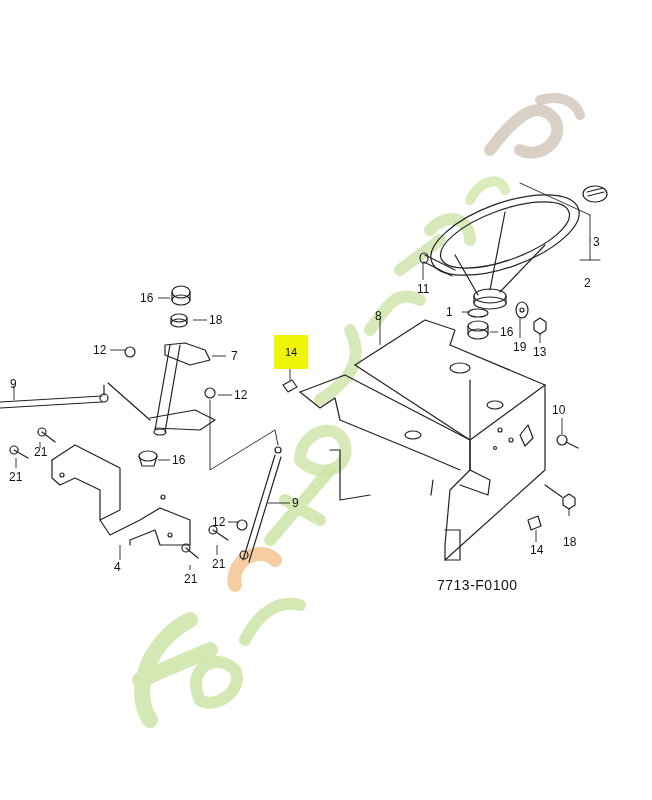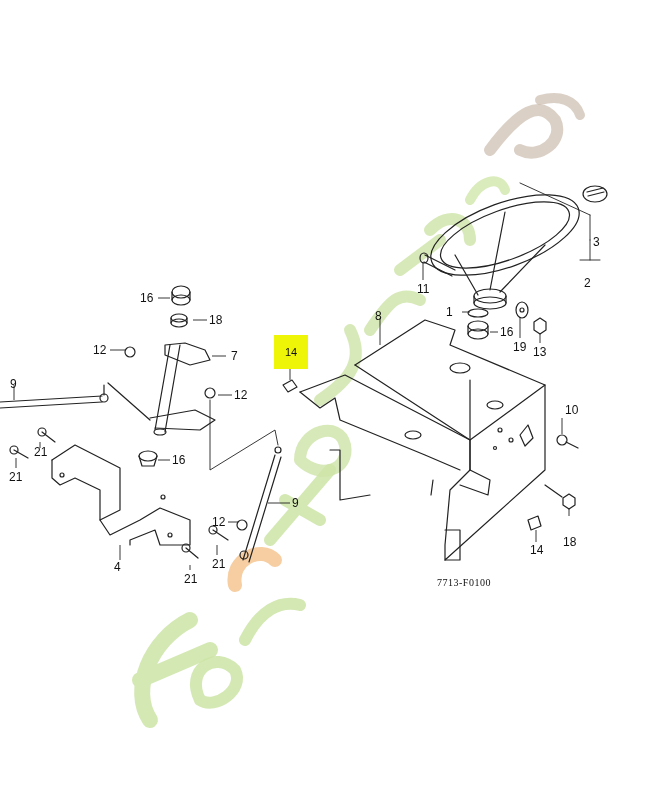--- a/index.html
+++ b/index.html
@@ -1,20 +1,20 @@
 <!DOCTYPE html>
 <html><head>
 <meta charset="utf-8">
 <style>
   html,body{margin:0;padding:0;background:#ffffff;}
   body{width:652px;height:800px;position:relative;overflow:hidden;font-family:"Liberation Sans",sans-serif;}
   #stage{position:absolute;left:0;top:0;width:652px;height:800px;}
   .lbl{position:absolute;font-size:12px;color:#111;line-height:12px;white-space:nowrap;}
   .hl{position:absolute;background:#eef507;font-size:11px;color:#111;display:flex;align-items:center;justify-content:center;}
-  .code{position:absolute;font-family:Liberation Serif, serif;font-size:10px;color:#111;letter-spacing:0.5px;text-align:right;}
+  .code{position:absolute;font-family:Liberation Sans, sans-serif;font-size:14px;color:#111;letter-spacing:0.5px;text-align:right;}
 </style>
 </head>
 <body>
 
 <div id="stage">
   <svg width="652" height="800" viewBox="0 0 652 800" xmlns="http://www.w3.org/2000/svg" style="position:absolute;left:0;top:0">
 
     <g fill="none" stroke-linecap="round">
       <path d="M150,720 C130,690 150,640 190,620 M140,680 L210,650" stroke="#cde4a6" stroke-width="16" opacity="0.85"></path>
       <path d="M200,700 C185,670 215,650 235,670 C245,690 215,710 200,700 Z" stroke="#cde4a6" stroke-width="12" opacity="0.85"></path>
@@ -163,21 +163,21 @@
   </svg>
 
   <div class="lbl" style="left:446px;top:306px">1</div>
   <div class="lbl" style="left:584px;top:277px">2</div>
   <div class="lbl" style="left:593px;top:236px">3</div>
   <div class="lbl" style="left:114px;top:561px">4</div>
   <div class="lbl" style="left:231px;top:350px">7</div>
   <div class="lbl" style="left:375px;top:310px">8</div>
   <div class="lbl" style="left:10px;top:378px">9</div>
   <div class="lbl" style="left:292px;top:497px">9</div>
-  <div class="lbl" style="left:565px;top:404px">10</div>
+  <div class="lbl" style="left:552px;top:404px">10</div>
   <div class="lbl" style="left:417px;top:283px">11</div>
   <div class="lbl" style="left:93px;top:344px">12</div>
   <div class="lbl" style="left:234px;top:389px">12</div>
   <div class="lbl" style="left:212px;top:516px">12</div>
   <div class="lbl" style="left:533px;top:346px">13</div>
   <div class="hl" style="left:274px;top:335px;width:34px;height:34px">14</div>
   <div class="lbl" style="left:530px;top:544px">14</div>
   <div class="lbl" style="left:140px;top:292px">16</div>
   <div class="lbl" style="left:172px;top:454px">16</div>
   <div class="lbl" style="left:500px;top:326px">16</div>

